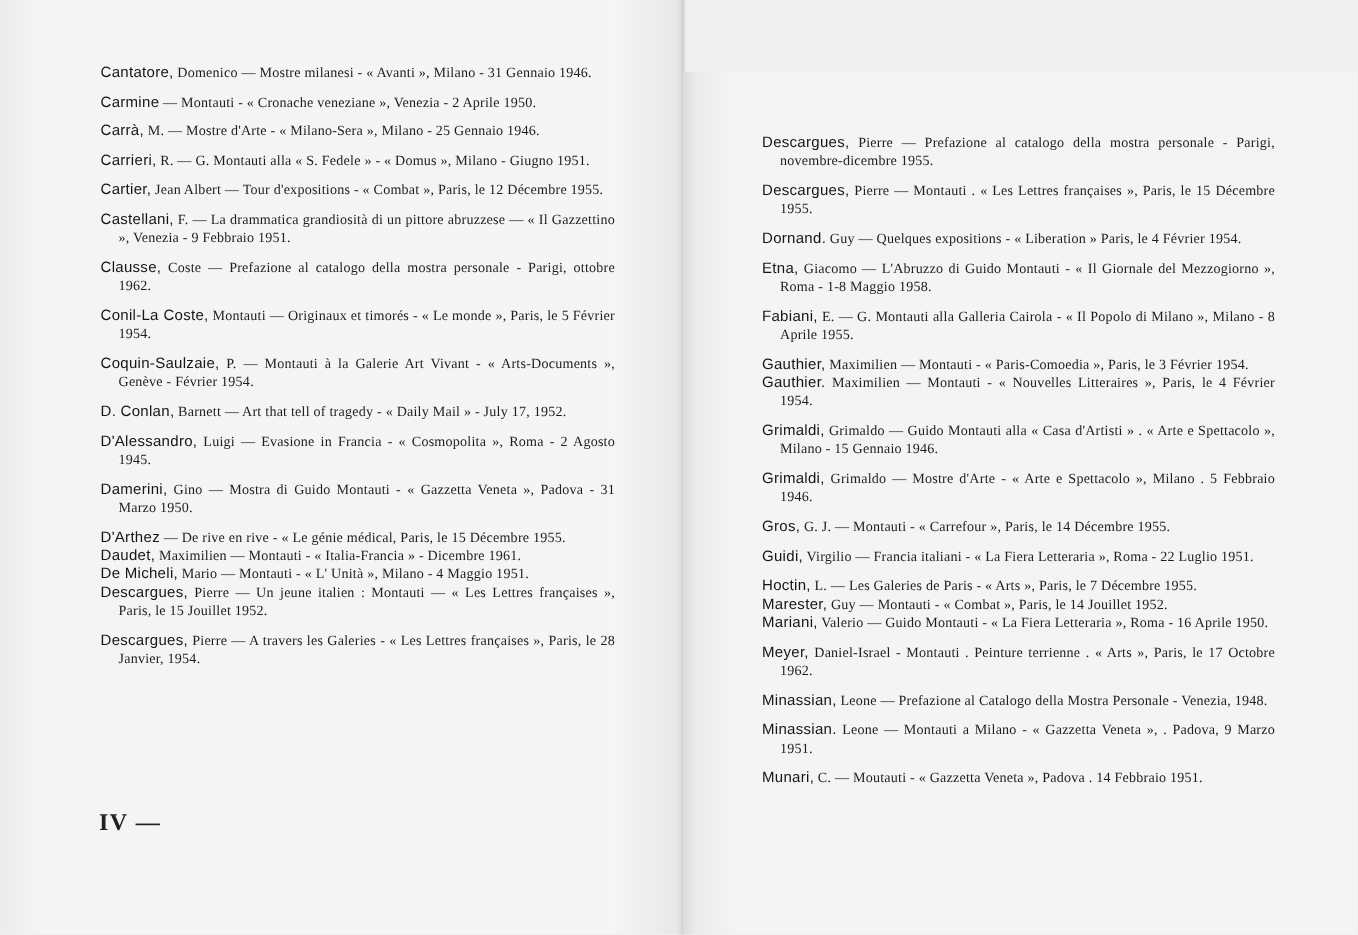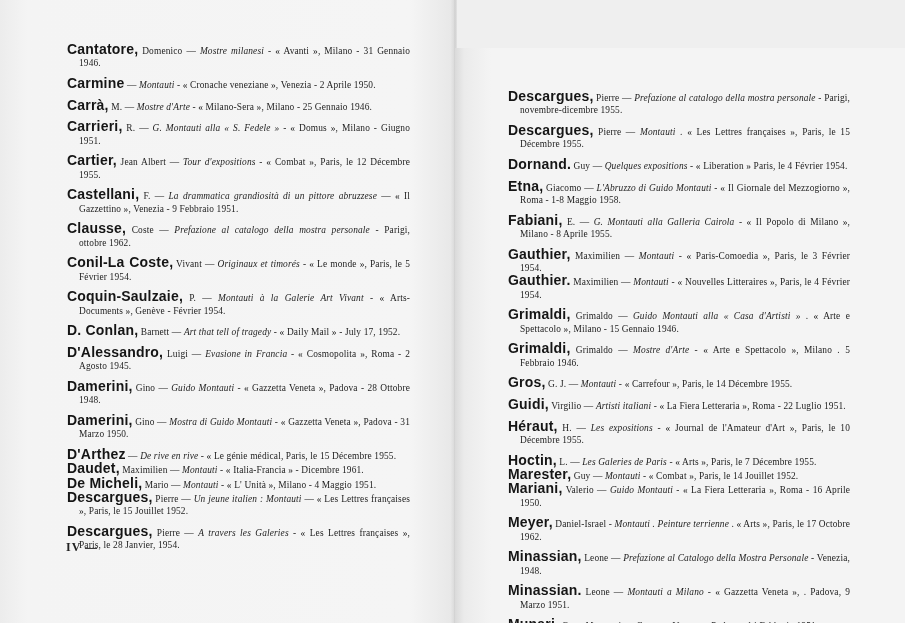--- a/index.html
+++ b/index.html
@@ -11,43 +11,42 @@
     background:linear-gradient(to right,#ececec 0%,#f4f4f4 6%,#f5f5f5 90%,#e8e8e8 99%,#d8d8d8 100%); }
   .page-right { left:455px; width:450px;
     background:linear-gradient(to right,#dadada 0%,#ebebeb 2%,#f4f4f4 8%,#f4f4f4 100%);margin-top:48px; }
   .gutter { position:absolute; left:453px; top:0; width:4px; height:623px;
     background:linear-gradient(to right,#e2e2e2,#cfcfcf,#e4e4e4); }
   .entries { position:absolute; }
   .page-left .entries { left:67px; top:43px; width:343px; }
   .page-right .entries { left:53px; top:42px; width:342px; }
   .entry { font-size:9.4px; line-height:12.4px; margin-bottom:7.2px; padding-left:12px; text-indent:-12px; text-align:justify; letter-spacing:0.15px; }
   .entry.tight { margin-bottom:0; }
-  .author { font-family:"Liberation Sans","DejaVu Sans",sans-serif; font-weight:bold; font-size:14px; letter-spacing:0.2px; color:#151515; }
-  .title { font-style:italic; }
-  .folio { position:absolute; font-family:"Liberation Serif",serif; font-size:12px; font-weight:bold; letter-spacing:1px; color:#222; }
+  .author { font-family:"Liberation Sans","DejaVu Sans",sans-serif; font-weight:normal; font-size:10px; letter-spacing:0.2px; color:#151515; }
+  .title { }
+  .folio { position:absolute; font-family:"Liberation Serif",serif; font-size:16px; font-weight:bold; letter-spacing:1px; color:#222; }
   .folio-left { left:66px; top:540px; }
 </style>
 </head>
 <body>
 
 <div class="spread">
   <div class="page page-left">
     <div class="entries" id="left-entries">
         <div class="entry"><span class="author">Cantatore,</span><span> Domenico — </span><span class="title">Mostre milanesi</span><span> - « Avanti », Milano - 31 Gennaio 1946.</span></div>
         <div class="entry"><span class="author">Carmine</span><span> — </span><span class="title">Montauti</span><span> - « Cronache veneziane », Venezia - 2 Aprile 1950.</span></div>
         <div class="entry"><span class="author">Carrà,</span><span> M. — </span><span class="title">Mostre d'Arte</span><span> - « Milano-Sera », Milano - 25 Gennaio 1946.</span></div>
         <div class="entry"><span class="author">Carrieri,</span><span> R. — </span><span class="title">G. Montauti alla « S. Fedele »</span><span> - « Domus », Milano - Giugno 1951.</span></div>
         <div class="entry"><span class="author">Cartier,</span><span> Jean Albert — </span><span class="title">Tour d'expositions</span><span> - « Combat », Paris, le 12 Décembre 1955.</span></div>
         <div class="entry"><span class="author">Castellani,</span><span> F. — </span><span class="title">La drammatica grandiosità di un pittore abruzzese</span><span> — « Il Gazzettino », Venezia - 9 Febbraio 1951.</span></div>
         <div class="entry"><span class="author">Clausse,</span><span> Coste — </span><span class="title">Prefazione al catalogo della mostra personale</span><span> - Parigi, ottobre 1962.</span></div>
-        <div class="entry"><span class="author">Conil-La Coste,</span><span> Vivant — </span><span class="title">Originaux et timorés</span><span> - « Le monde », Paris, le 5 Février 1954.</span></div>
+        <div class="entry"><span class="author">Conil-La Coste,</span><span> Montauti — </span><span class="title">Originaux et timorés</span><span> - « Le monde », Paris, le 5 Février 1954.</span></div>
         <div class="entry"><span class="author">Coquin-Saulzaie,</span><span> P. — </span><span class="title">Montauti à la Galerie Art Vivant</span><span> - « Arts-Documents », Genève - Février 1954.</span></div>
         <div class="entry"><span class="author">D. Conlan,</span><span> Barnett — </span><span class="title">Art that tell of tragedy</span><span> - « Daily Mail » - July 17, 1952.</span></div>
         <div class="entry"><span class="author">D'Alessandro,</span><span> Luigi — </span><span class="title">Evasione in Francia</span><span> - « Cosmopolita », Roma - 2 Agosto 1945.</span></div>
-        <div class="entry"><span class="author">Damerini,</span><span> Gino — </span><span class="title">Guido Montauti</span><span> - « Gazzetta Veneta », Padova - 28 Ottobre 1948.</span></div>
         <div class="entry"><span class="author">Damerini,</span><span> Gino — </span><span class="title">Mostra di Guido Montauti</span><span> - « Gazzetta Veneta », Padova - 31 Marzo 1950.</span></div>
         <div class="entry tight"><span class="author">D'Arthez</span><span> — </span><span class="title">De rive en rive</span><span> - « Le génie médical, Paris, le 15 Décembre 1955.</span></div>
         <div class="entry tight"><span class="author">Daudet,</span><span> Maximilien — </span><span class="title">Montauti</span><span> - « Italia-Francia » - Dicembre 1961.</span></div>
         <div class="entry tight"><span class="author">De Micheli,</span><span> Mario — </span><span class="title">Montauti</span><span> - « L' Unità », Milano - 4 Maggio 1951.</span></div>
         <div class="entry"><span class="author">Descargues,</span><span> Pierre — </span><span class="title">Un jeune italien : Montauti</span><span> — « Les Lettres françaises », Paris, le 15 Jouillet 1952.</span></div>
         <div class="entry"><span class="author">Descargues,</span><span> Pierre — </span><span class="title">A travers les Galeries</span><span> - « Les Lettres françaises », Paris, le 28 Janvier, 1954.</span></div>
       </div>
     <div class="folio folio-left">IV —</div>
   </div>
   <div class="gutter"></div>
@@ -56,22 +55,21 @@
         <div class="entry"><span class="author">Descargues,</span><span> Pierre — </span><span class="title">Prefazione al catalogo della mostra personale</span><span> - Parigi, novembre-dicembre 1955.</span></div>
         <div class="entry"><span class="author">Descargues,</span><span> Pierre — </span><span class="title">Montauti</span><span> . « Les Lettres françaises », Paris, le 15 Décembre 1955.</span></div>
         <div class="entry"><span class="author">Dornand.</span><span> Guy — </span><span class="title">Quelques expositions</span><span> - « Liberation » Paris, le 4 Février 1954.</span></div>
         <div class="entry"><span class="author">Etna,</span><span> Giacomo — </span><span class="title">L'Abruzzo di Guido Montauti</span><span> - « Il Giornale del Mezzogiorno », Roma - 1-8 Maggio 1958.</span></div>
         <div class="entry"><span class="author">Fabiani,</span><span> E. — </span><span class="title">G. Montauti alla Galleria Cairola</span><span> - « Il Popolo di Milano », Milano - 8 Aprile 1955.</span></div>
         <div class="entry tight"><span class="author">Gauthier,</span><span> Maximilien — </span><span class="title">Montauti</span><span> - « Paris-Comoedia », Paris, le 3 Février 1954.</span></div>
         <div class="entry"><span class="author">Gauthier.</span><span> Maximilien — </span><span class="title">Montauti</span><span> - « Nouvelles Litteraires », Paris, le 4 Février 1954.</span></div>
         <div class="entry"><span class="author">Grimaldi,</span><span> Grimaldo — </span><span class="title">Guido Montauti alla « Casa d'Artisti »</span><span> . « Arte e Spettacolo », Milano - 15 Gennaio 1946.</span></div>
         <div class="entry"><span class="author">Grimaldi,</span><span> Grimaldo — </span><span class="title">Mostre d'Arte</span><span> - « Arte e Spettacolo », Milano . 5 Febbraio 1946.</span></div>
         <div class="entry"><span class="author">Gros,</span><span> G. J. — </span><span class="title">Montauti</span><span> - « Carrefour », Paris, le 14 Décembre 1955.</span></div>
-        <div class="entry"><span class="author">Guidi,</span><span> Virgilio — </span><span class="title">Artisti italiani</span><span> - « La Fiera Letteraria », Roma - 22 Luglio 1951.</span></div>
-        <div class="entry"><span class="author">Héraut,</span><span> H. — </span><span class="title">Les expositions</span><span> - « Journal de l'Amateur d'Art », Paris, le 10 Décembre 1955.</span></div>
+        <div class="entry"><span class="author">Guidi,</span><span> Virgilio — </span><span class="title">Francia italiani</span><span> - « La Fiera Letteraria », Roma - 22 Luglio 1951.</span></div>
         <div class="entry tight"><span class="author">Hoctin,</span><span> L. — </span><span class="title">Les Galeries de Paris</span><span> - « Arts », Paris, le 7 Décembre 1955.</span></div>
         <div class="entry tight"><span class="author">Marester,</span><span> Guy — </span><span class="title">Montauti</span><span> - « Combat », Paris, le 14 Jouillet 1952.</span></div>
         <div class="entry"><span class="author">Mariani,</span><span> Valerio — </span><span class="title">Guido Montauti</span><span> - « La Fiera Letteraria », Roma - 16 Aprile 1950.</span></div>
         <div class="entry"><span class="author">Meyer,</span><span> Daniel-Israel - </span><span class="title">Montauti . Peinture terrienne</span><span> . « Arts », Paris, le 17 Octobre 1962.</span></div>
         <div class="entry"><span class="author">Minassian,</span><span> Leone — </span><span class="title">Prefazione al Catalogo della Mostra Personale</span><span> - Venezia, 1948.</span></div>
         <div class="entry"><span class="author">Minassian.</span><span> Leone — </span><span class="title">Montauti a Milano</span><span> - « Gazzetta Veneta », . Padova, 9 Marzo 1951.</span></div>
         <div class="entry"><span class="author">Munari,</span><span> C. — </span><span class="title">Moutauti</span><span> - « Gazzetta Veneta », Padova . 14 Febbraio 1951.</span></div>
       </div>
 
   </div>

